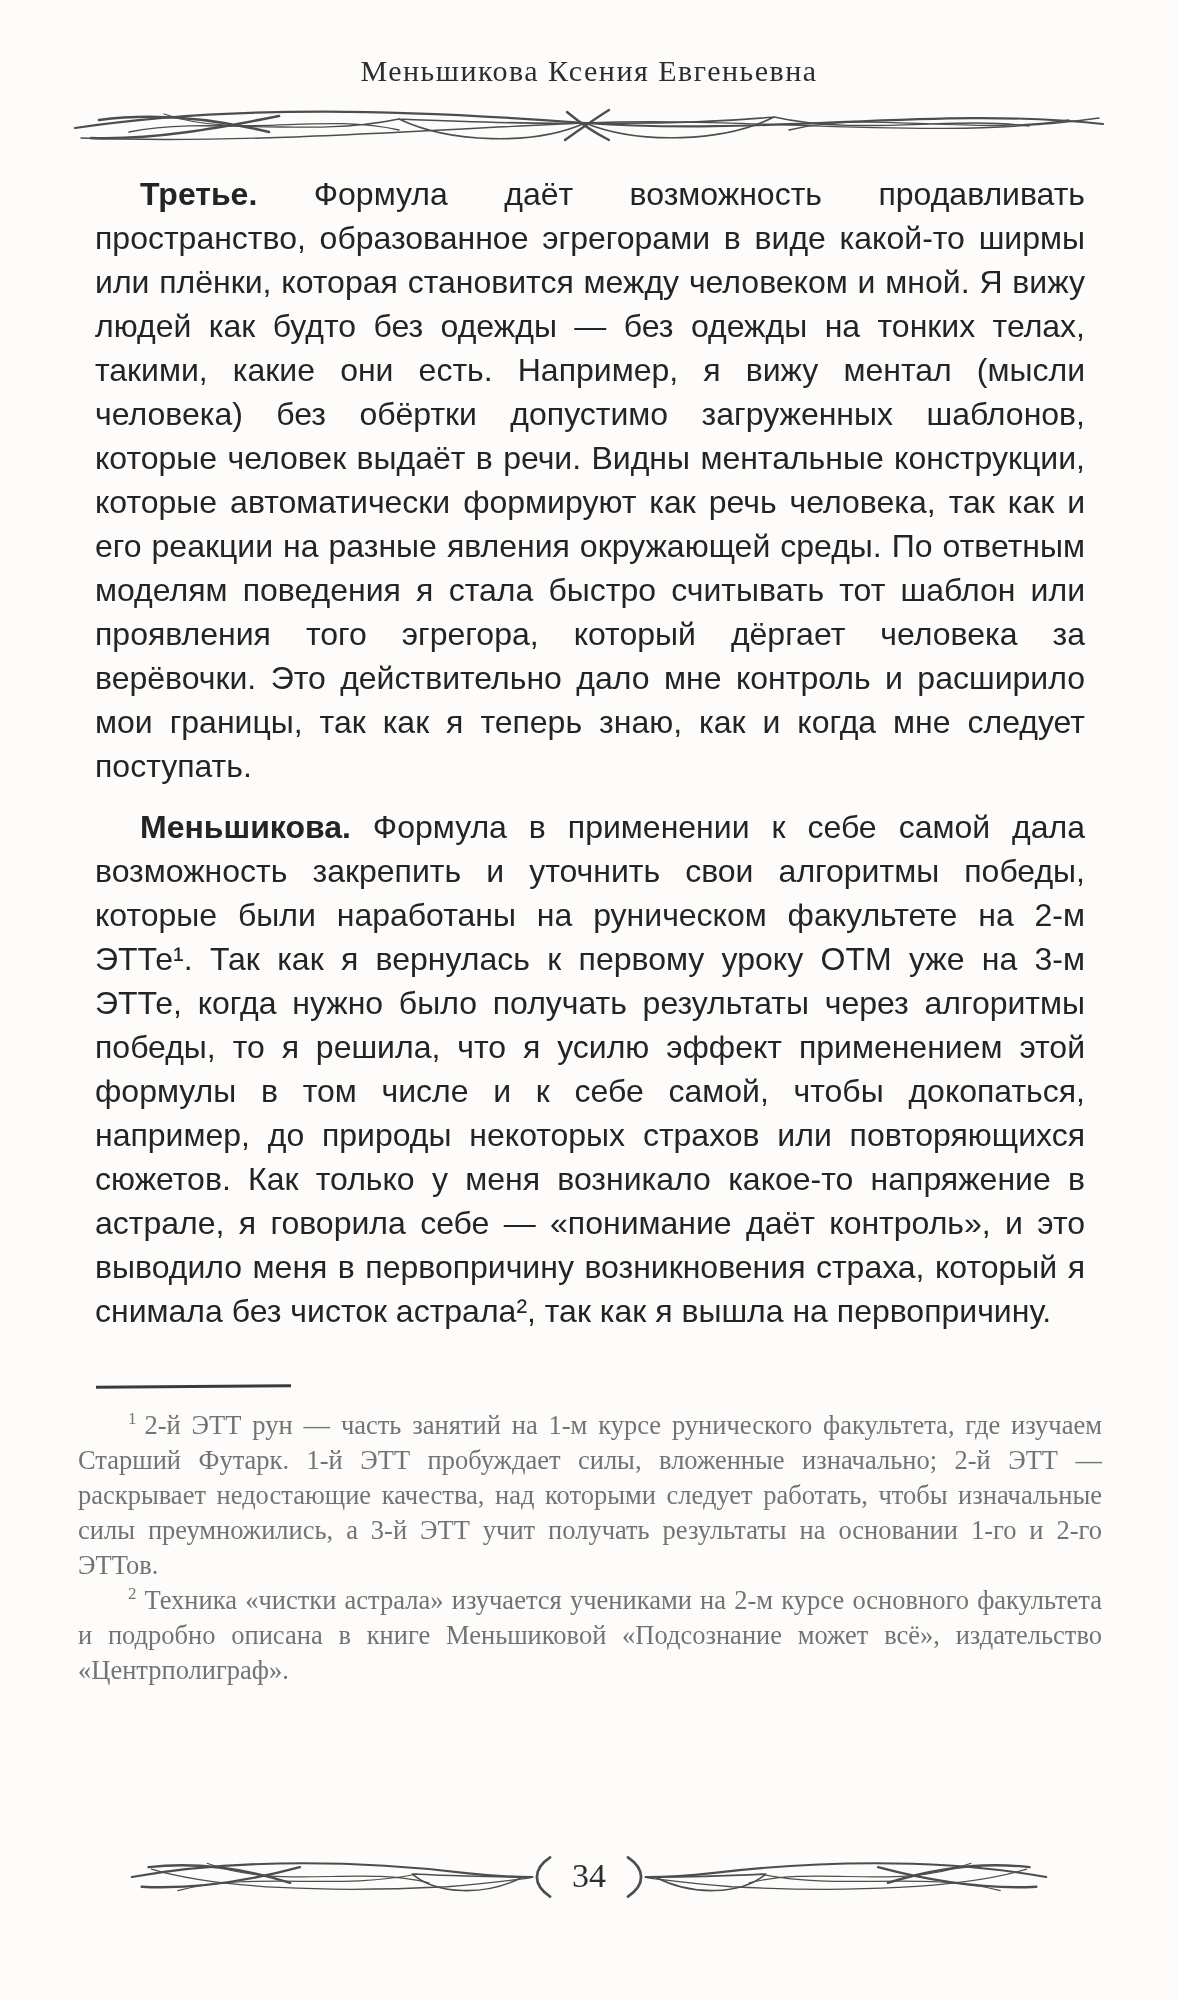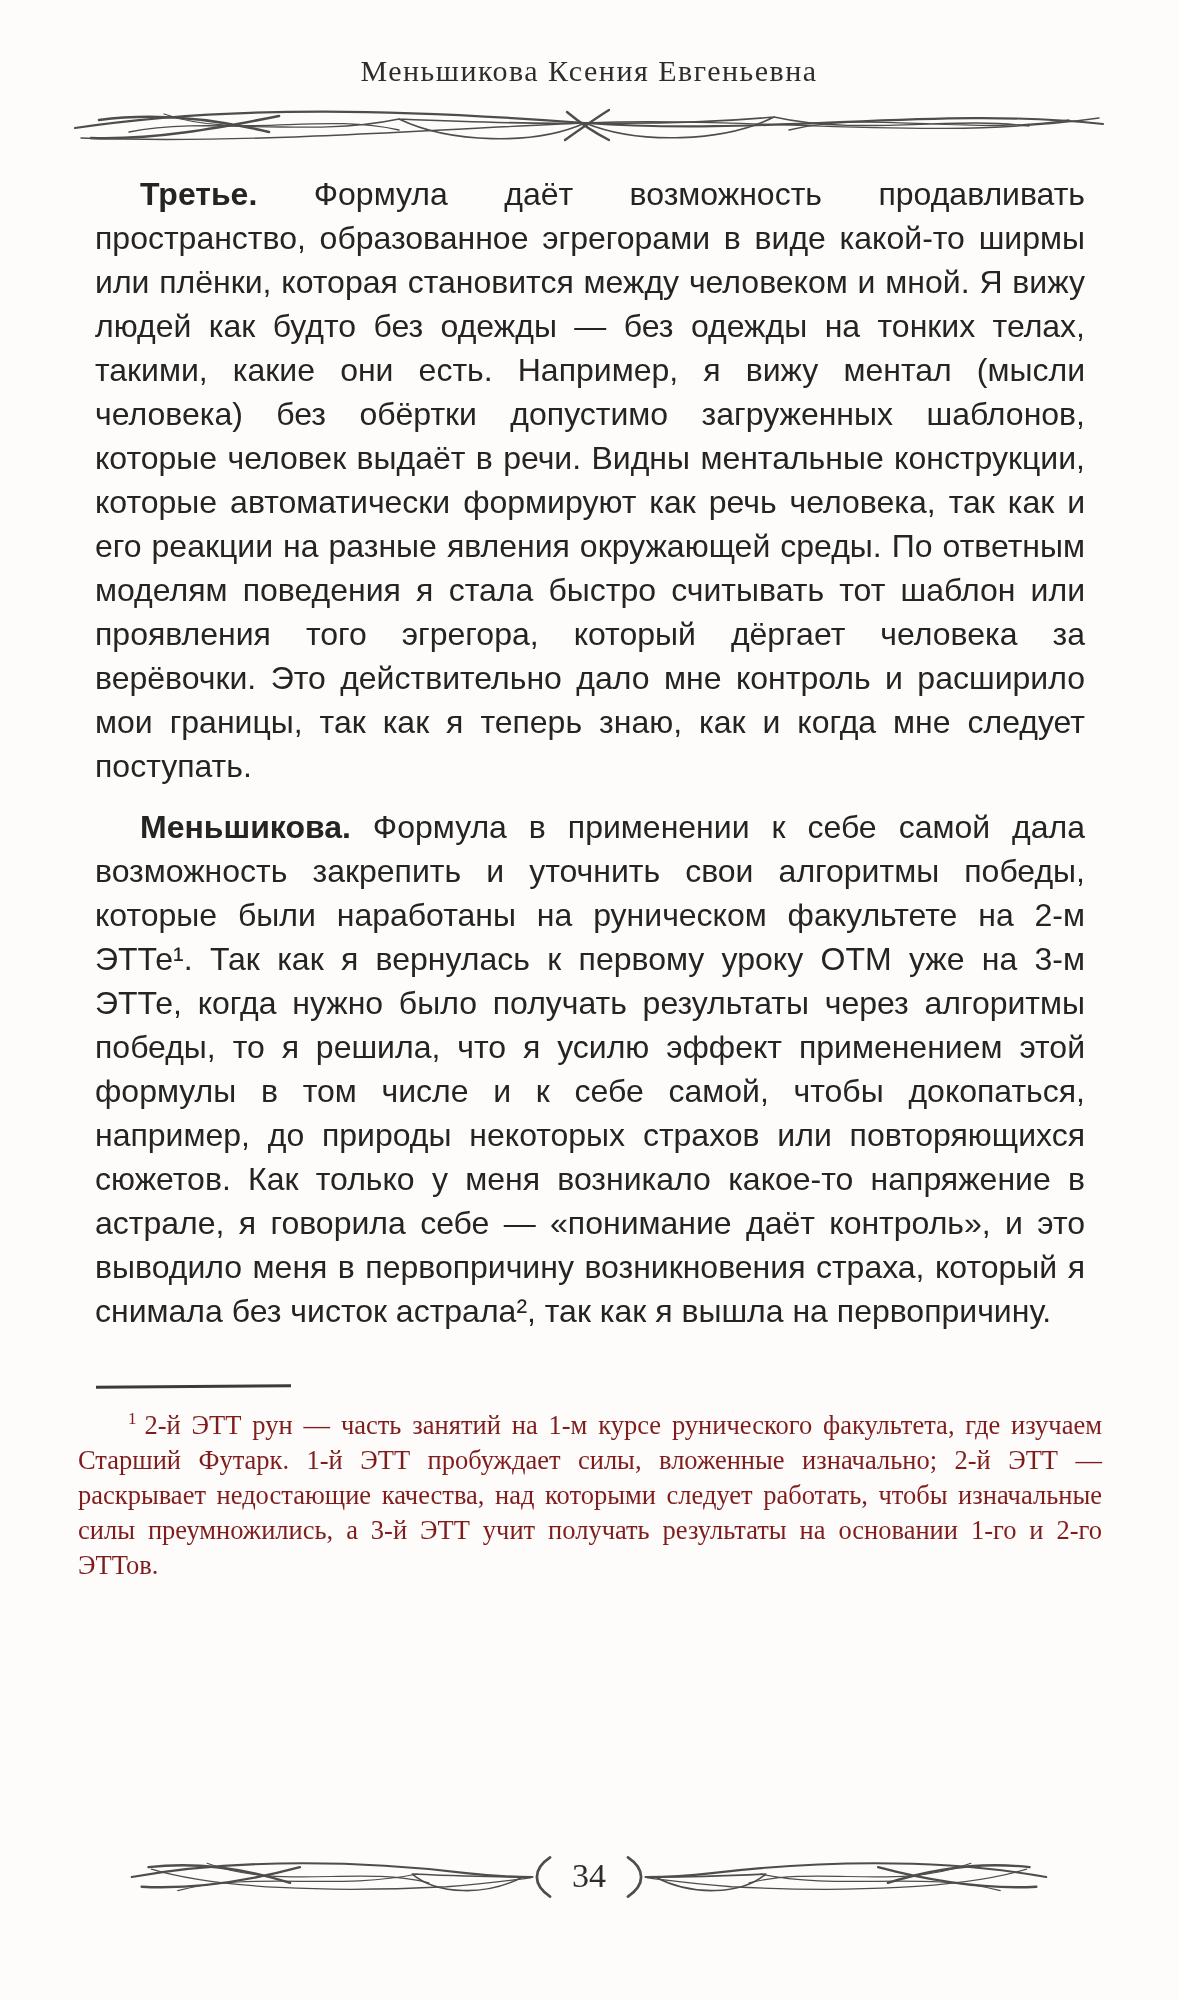--- a/index.html
+++ b/index.html
@@ -59,21 +59,21 @@
     margin: 52px 0 20px 96px;
     transform: rotate(-0.4deg);
   }
   .footnotes {
     width: 1024px;
     margin: 0 76px 0 78px;
     font-family: "Liberation Serif", serif;
     font-size: 26.5px;
     line-height: 35px;
     text-align: justify;
-    color: #7f1d1d;
+    color: #737373;
   }
   .footnote {
     margin: 0;
     text-indent: 50px;
   }
   .footnote sup {
     font-size: 17px;
     line-height: 0;
     margin-right: 8px;
   }
@@ -126,20 +126,23 @@
       <span>Формула в применении к себе самой дала возможность закрепить и уточнить свои алгоритмы победы, которые были наработаны на руническом факультете на 2-м ЭТТе¹. Так как я вернулась к первому уроку ОТМ уже на 3-м ЭТТе, когда нужно было получать результаты через алгоритмы победы, то я решила, что я усилю эффект применением этой формулы в том числе и к себе самой, чтобы докопаться, например, до природы некоторых страхов или повторяющихся сюжетов. Как только у меня возникало какое-то напряжение в астрале, я говорила себе — «понимание даёт контроль», и это выводило меня в первопричину возникновения страха, который я снимала без чисток астрала², так как я вышла на первопричину.</span>
     </p>
   </div>
 
   <div class="footnote-rule"></div>
 
   <div class="footnotes">
     <p class="footnote">
       <sup>1</sup><span>2-й ЭТТ рун — часть занятий на 1-м курсе рунического факультета, где изучаем Старший Футарк. 1-й ЭТТ пробуждает силы, вложенные изначально; 2-й ЭТТ — раскрывает недостающие качества, над которыми следует работать, чтобы изначальные силы преумножились, а 3-й ЭТТ учит получать результаты на основании 1-го и 2-го ЭТТов.</span>
     </p>
+    <p class="footnote">
+      <sup>2</sup><span>Техника «чистки астрала» изучается учениками на 2-м курсе основного факультета и подробно описана в книге Меньшиковой «Подсознание может всё», издательство «Центрполиграф».</span>
+    </p>
   </div>
 
   <div class="footer">
     <svg class="flourish" width="430" height="58" viewBox="0 0 440 58" style="margin:0">
       <path d="M8,30 C120,10 250,14 350,26 C385,30 405,30 418,30" stroke-width="2.2"></path>
       <path d="M28,22 C95,42 210,46 330,40 C370,37 398,33 416,31" stroke-width="1.3"></path>
       <path d="M295,27 C320,48 370,50 408,30 M295,27 C340,29 378,30 408,30" stroke-width="1.6"></path>
       <path d="M25,20 C75,14 125,22 170,36 M18,40 C75,43 135,32 180,20" stroke-width="2.4"></path>
       <path d="M55,44 C130,24 220,44 300,27 M85,16 C160,44 240,18 312,36" stroke-width="1.2"></path>
       <path d="M436,10 C418,22 418,38 436,50" stroke-width="2.8"></path>

